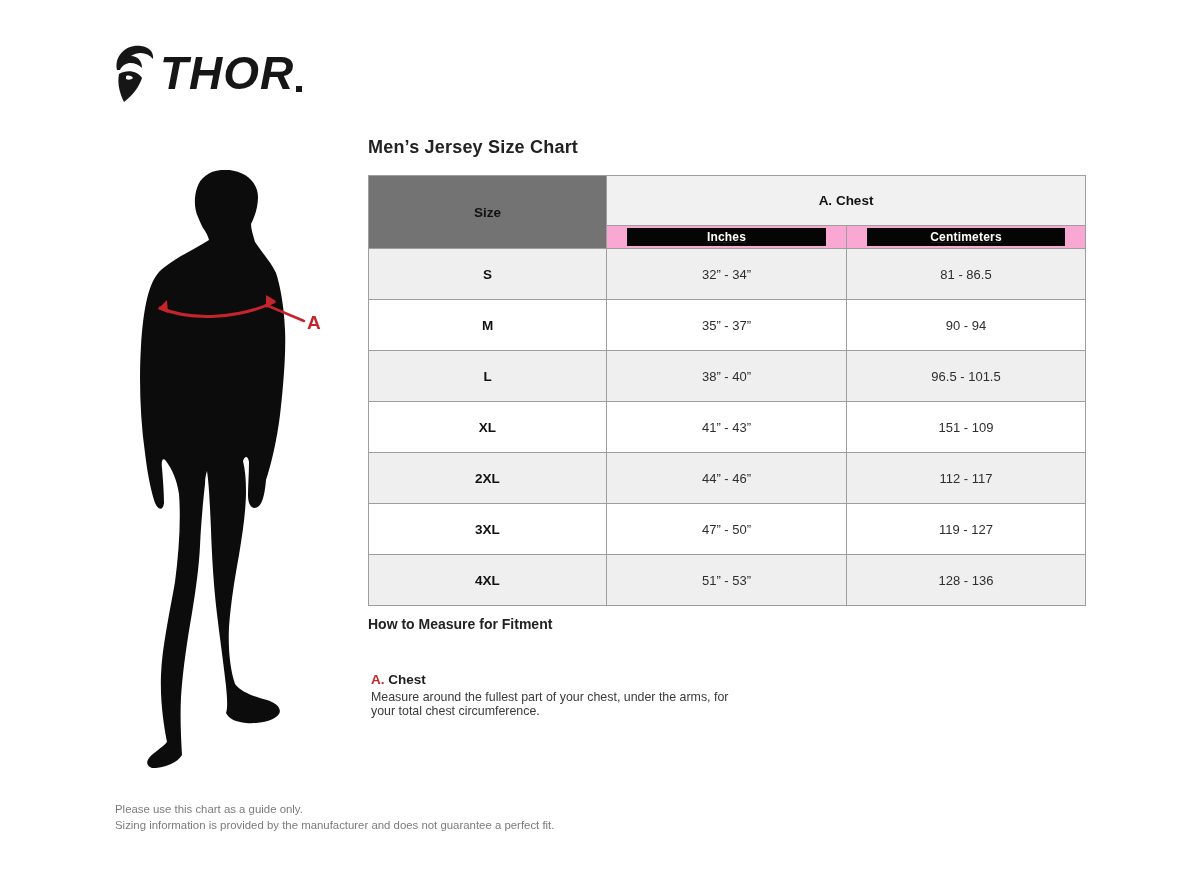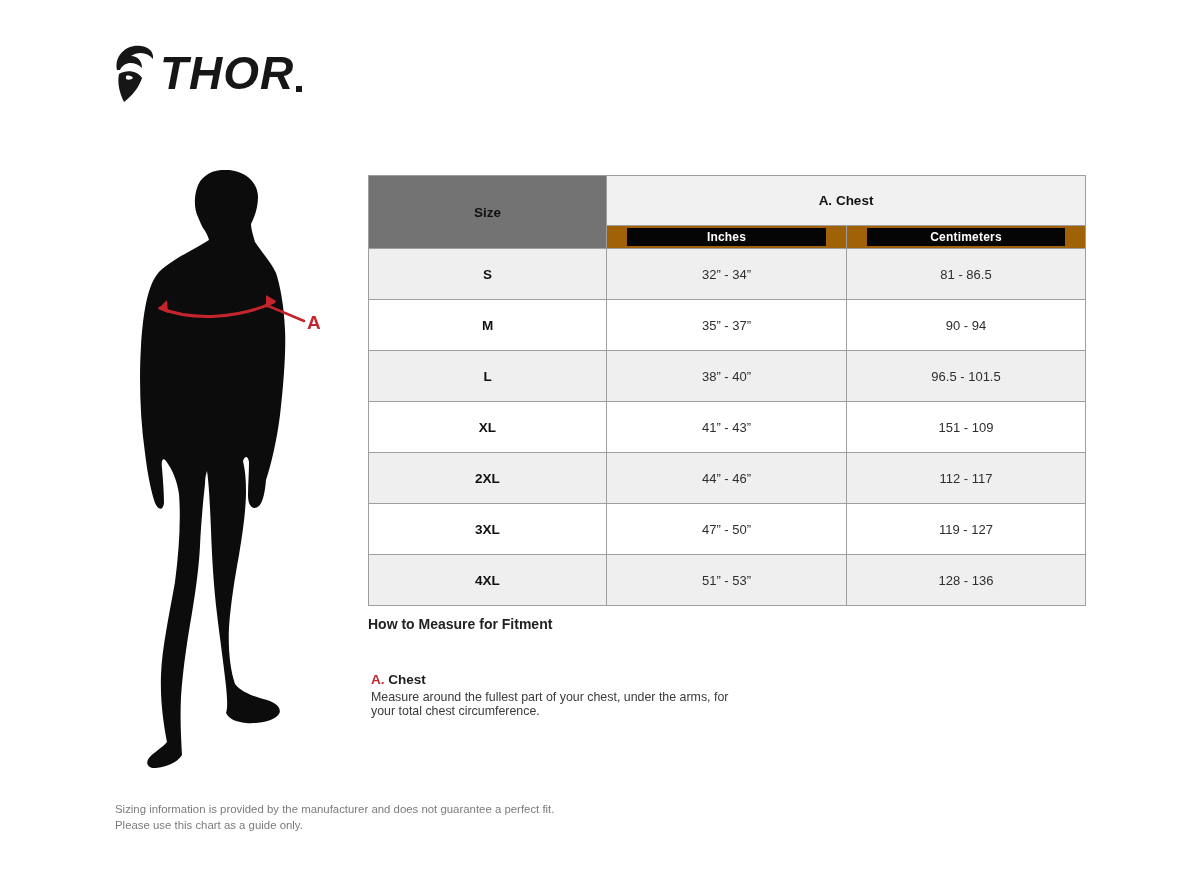--- a/index.html
+++ b/index.html
@@ -86,23 +86,24 @@
     color: #111;
   }
   th.group-head {
     background: #f1f1f1;
     height: 50px;
     font-size: 13.5px;
     font-weight: 700;
     color: #111;
   }
   tr.unit-row th {
-    background: #a16207;
+    background: #f9a8d4;
     height: 22px;
     padding: 2px 20px;
+    text-decoration: underline;
   }
   .unit-bar {
     background: #050505;
     color: #ffffff;
     font-size: 12px;
     font-weight: 700;
     line-height: 18px;
     height: 18px;
     letter-spacing: 0.2px;
   }
@@ -243,20 +244,21 @@
 
       <path d="M 27 138 C 58 151 106 149 141 132" fill="none" stroke="#c4242b" stroke-width="3" stroke-linecap="round"></path>
       <path d="M 34 130 L 25 139 L 35 143 Z" fill="#c4242b"></path>
       <path d="M 133 125 L 143 131 L 133 138 Z" fill="#c4242b"></path>
 
       <path d="M 133 135 L 171 151" fill="none" stroke="#c4242b" stroke-width="2.5" stroke-linecap="round"></path>
       <text x="174" y="159" font-family="Liberation Sans, sans-serif" font-size="19" font-weight="bold" fill="#c4242b">A</text>
     </svg>
   </div>
 
+  <div class="chart-title">Men’s Jersey Size Chart</div>
 
   <table class="size-table">
     <colgroup>
         <col class="c-size">
         <col class="c-in">
         <col class="c-cm">
       </colgroup>
     <thead>
       <tr>
         <th class="size-head" rowspan="2">Size</th>
@@ -315,17 +317,17 @@
   <div class="measure-item">
     <div class="item-head">
       <span class="letter">A.</span>
       <span>Chest</span>
     </div>
     <div class="item-desc">Measure around the fullest part of your chest, under the arms, for your total chest circumference.</div>
   </div>
 
 
   <div class="disclaimer">
+    <div>Please use this chart as a guide only.</div>
     <div>Sizing information is provided by the manufacturer and does not guarantee a perfect fit.</div>
-    <div>Please use this chart as a guide only.</div>
   </div>
 
 </div>
 
 </body></html>

